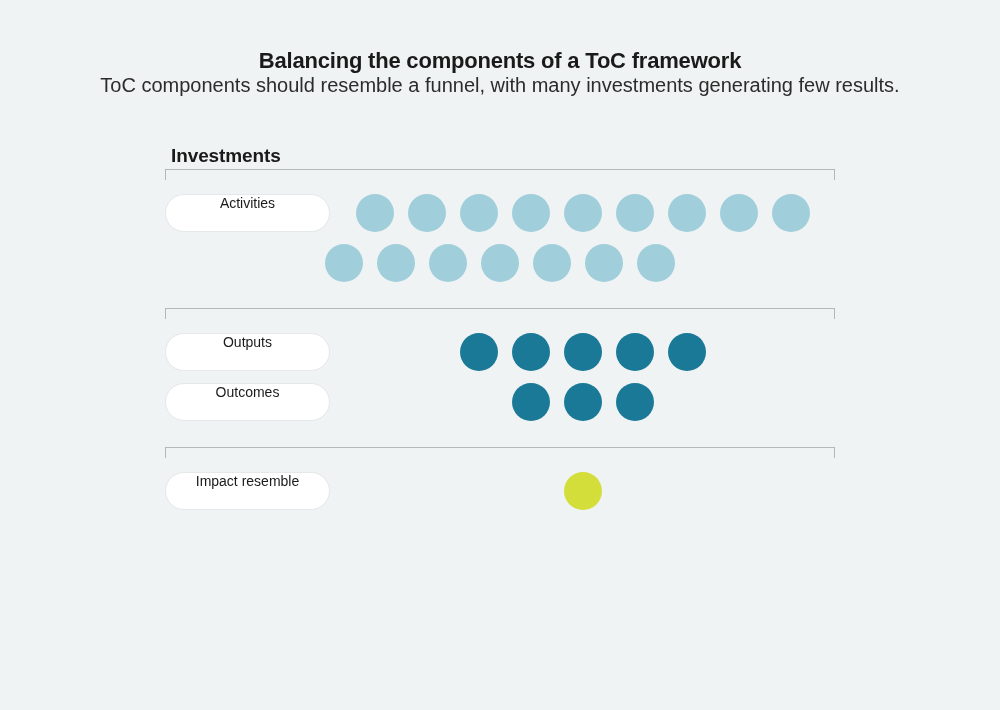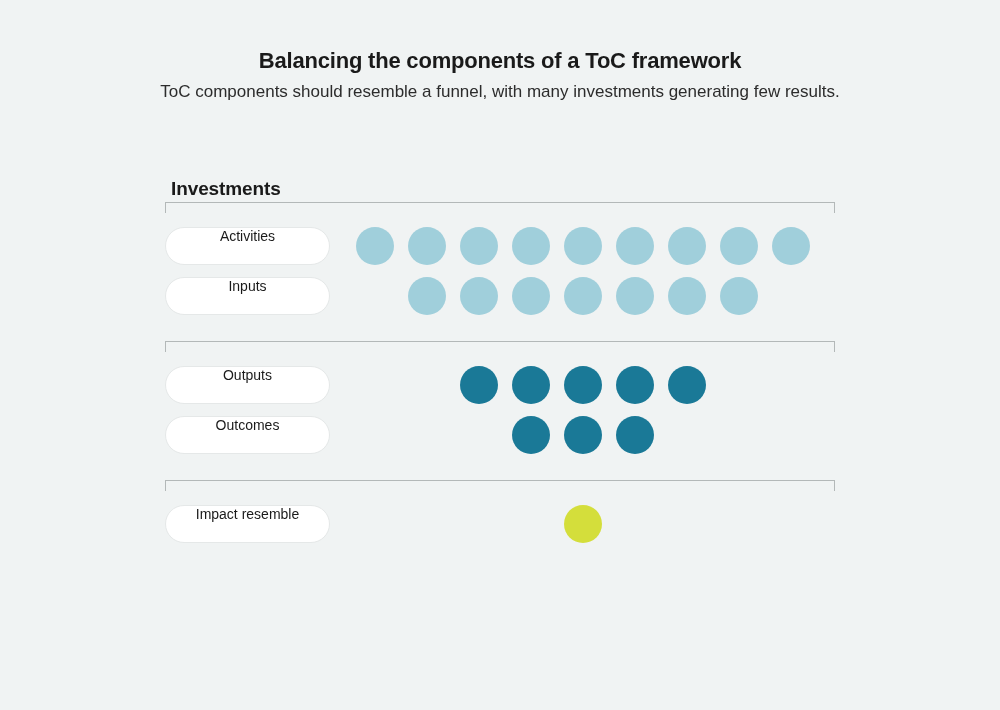--- a/index.html
+++ b/index.html
@@ -31,27 +31,27 @@
     padding: 48px 0 0 0;
   }
   .title {
     text-align: center;
     font-weight: 700;
     font-size: 22px;
     letter-spacing: -0.2px;
   }
   .subtitle {
     text-align: center;
-    font-size: 17px;
+    font-size: 20px;
     color: var(--sub);
-    margin-top: 8px;
+    margin-top: 0;
     font-weight: 400;
   }
   .body {
-    margin: 76px 0 0 0;
+    margin: 48px 0 0 0;
     padding: 0 165px;
   }
   .section {
     margin-bottom: 26px;
   }
   .section-title {
     font-size: 19px;
     font-weight: 600;
     margin: 0 0 2px 6px;
     letter-spacing: -0.1px;
@@ -121,23 +121,20 @@
           <div class="dot light"></div>
           <div class="dot light"></div>
           <div class="dot light"></div>
           <div class="dot light"></div>
           <div class="dot light"></div>
           <div class="dot light"></div>
         </div>
       </div>
 
       <div class="row">
-        <div class="pill">
-          <span>Inputs</span>
-        </div>
         <div class="dot-field">
           <div class="dot light"></div>
           <div class="dot light"></div>
           <div class="dot light"></div>
           <div class="dot light"></div>
           <div class="dot light"></div>
           <div class="dot light"></div>
           <div class="dot light"></div>
         </div>
       </div>

